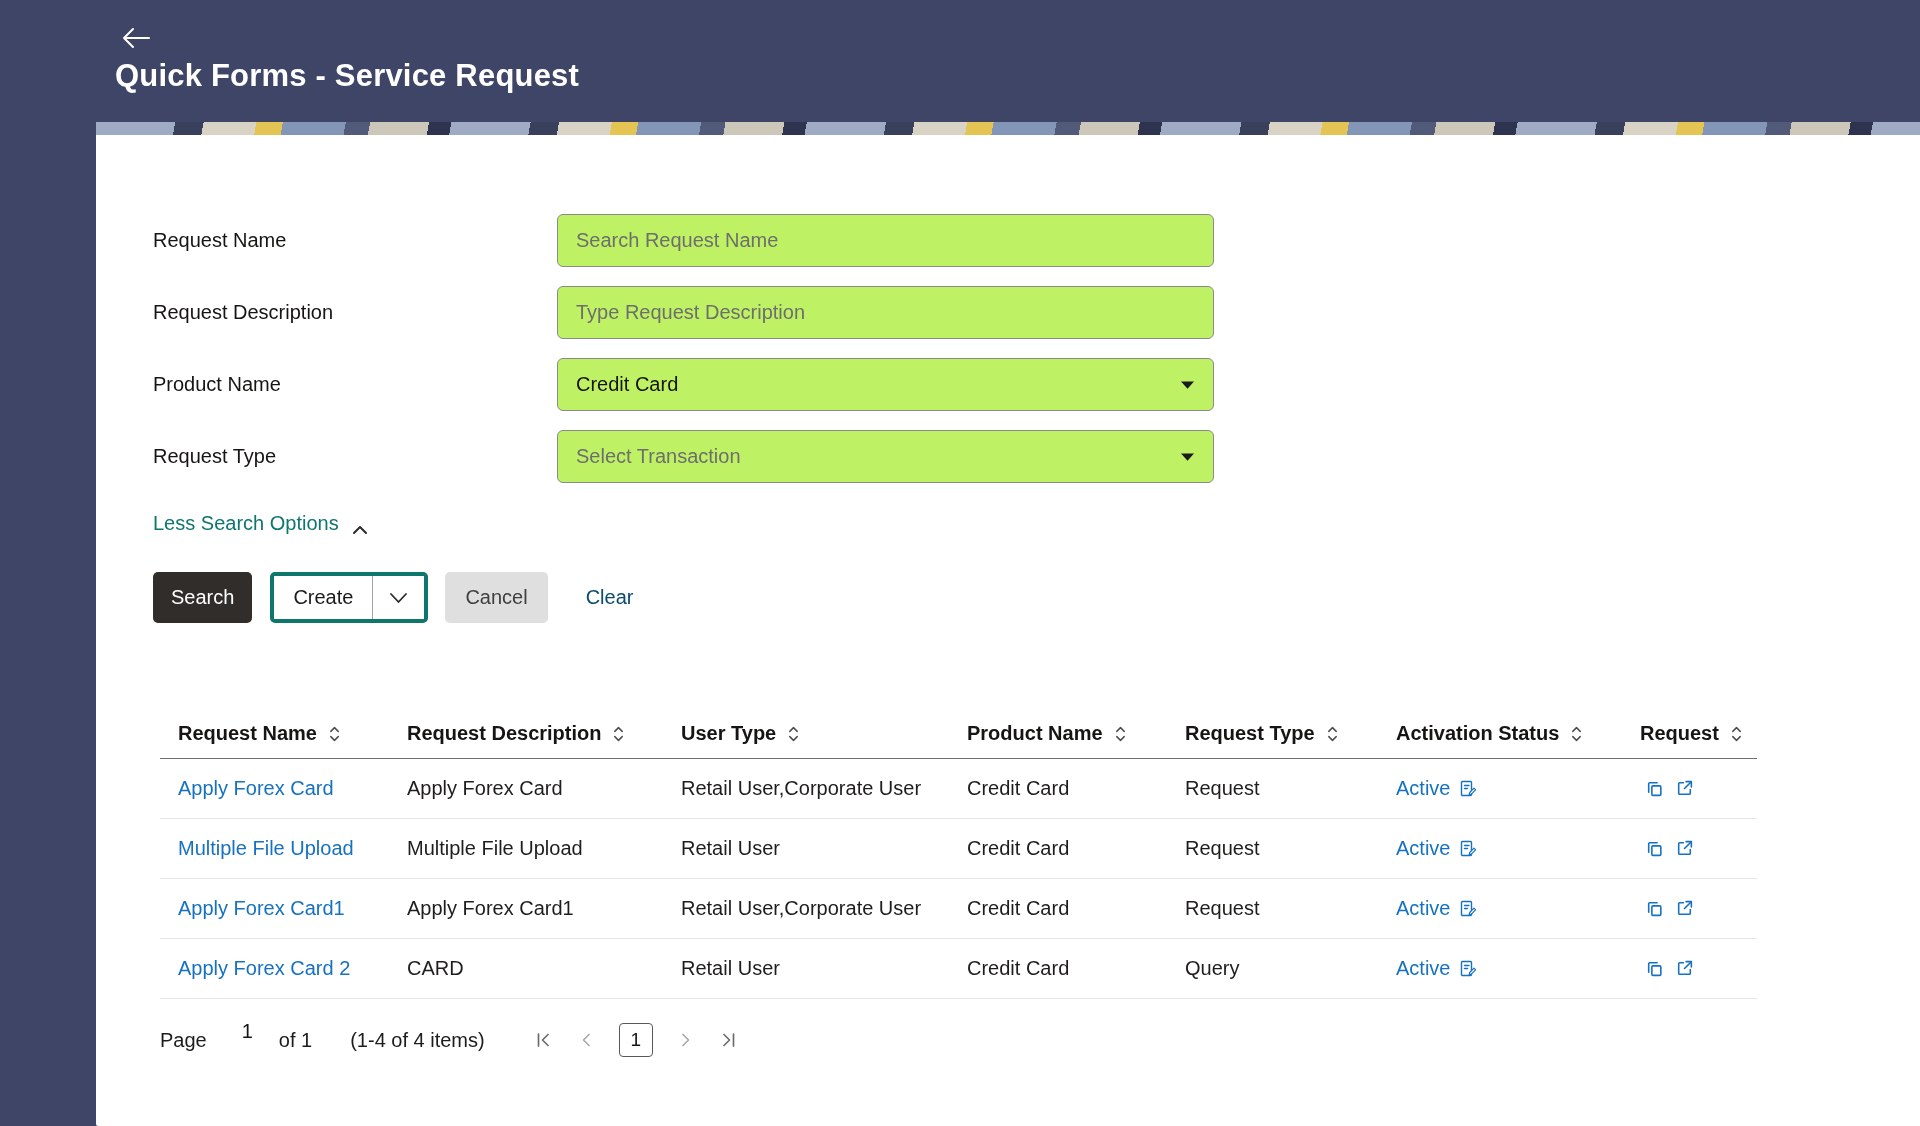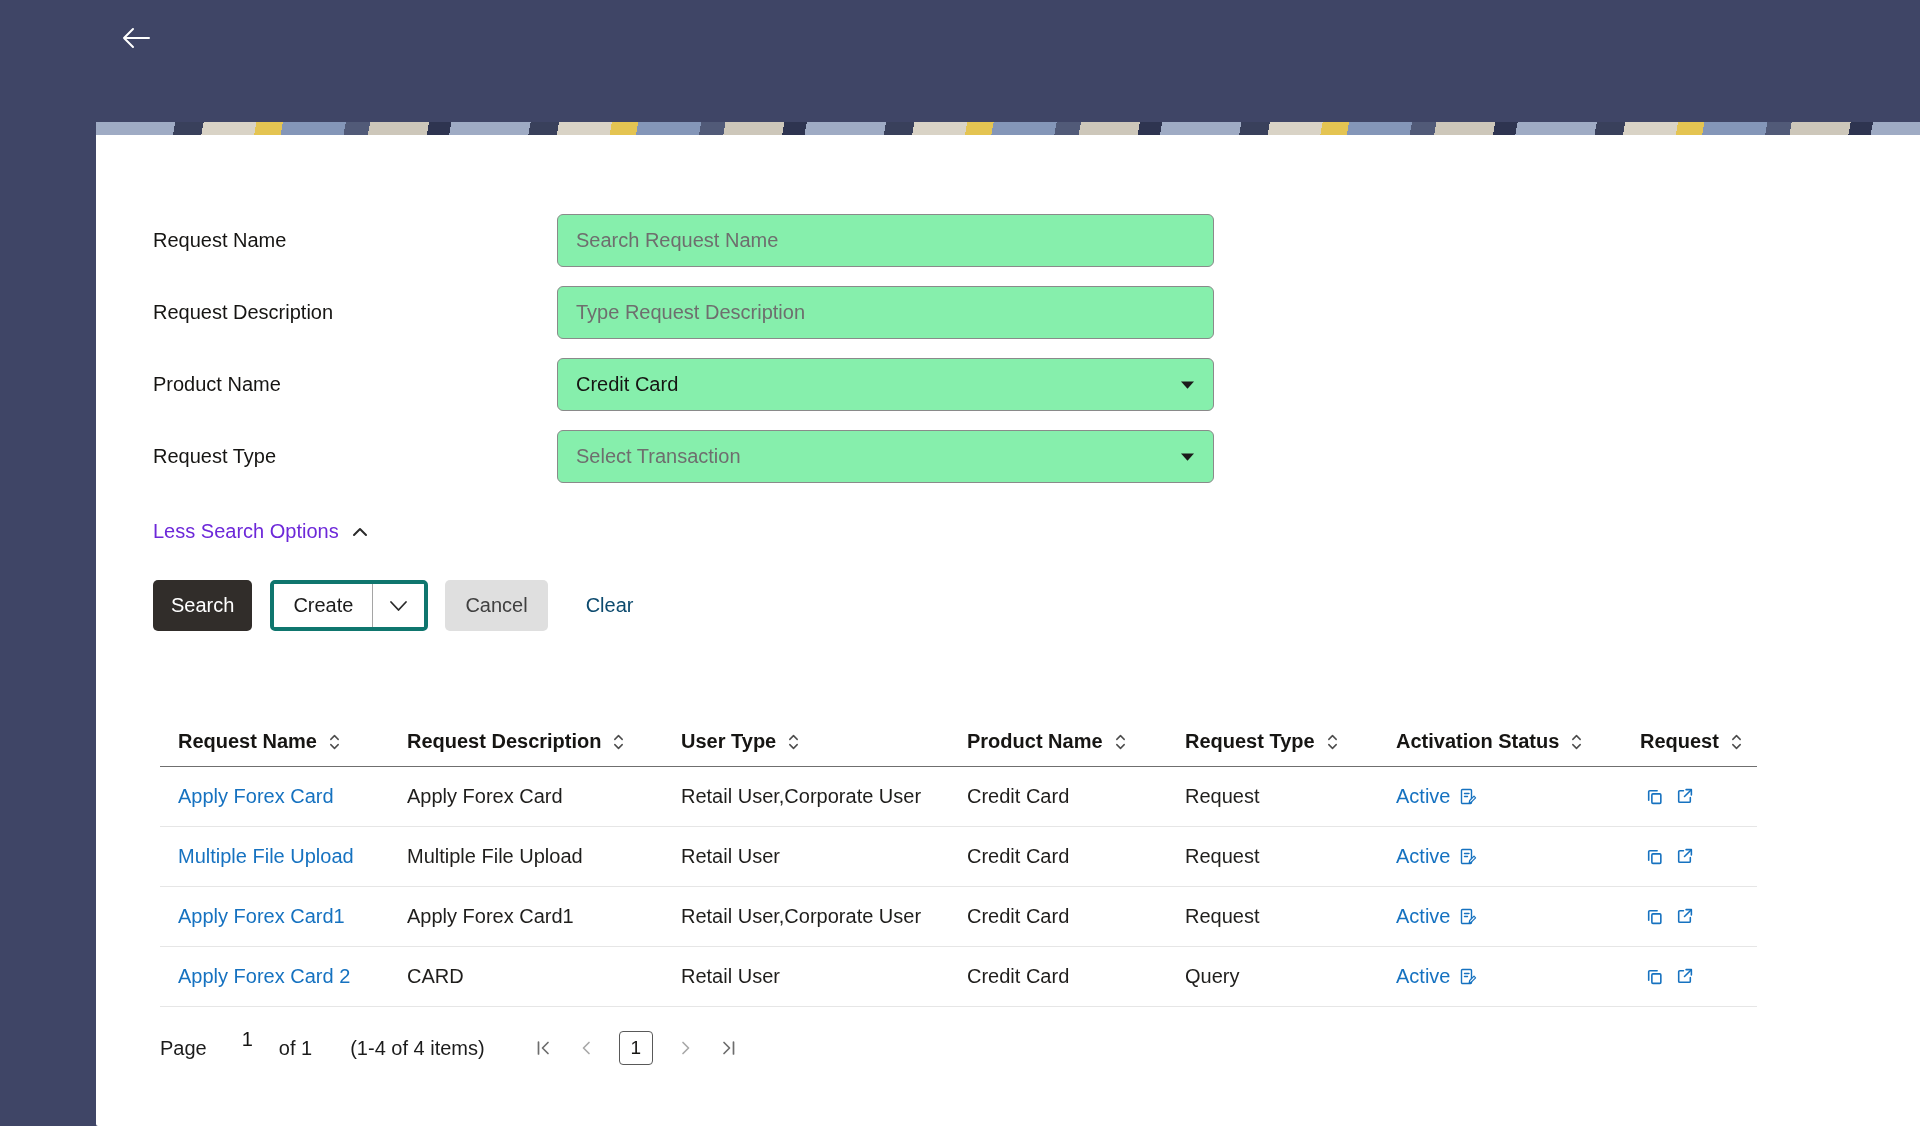--- a/index.html
+++ b/index.html
@@ -21,27 +21,27 @@
         #9fabc4 0 78px, #39405b 78px 106px, #d9d3c6 106px 158px,
         #e4c452 158px 184px, #8496b8 184px 246px, #515a78 246px 270px,
         #cdc7ba 270px 328px, #2e3450 328px 350px);
   }
   .card-body { background:#ffffff; height:991px; border-radius:0 0 2px 2px; overflow:hidden; }
 
   
   .form-area { padding:79px 0 0 57px; }
   .form-row { display:flex; align-items:center; height:53px; margin-bottom:19px; }
   .form-row label { width:404px; font-size:20px; color:#161513; }
-  .text-input, .select { width:657px; height:53px; border:1px solid #8a8a8a; border-radius:6px; background:#86efac; font-size:20px; font-family:inherit; padding:0 18px; color:#161513; }
+  .text-input, .select { width:657px; height:53px; border:1px solid #8a8a8a; border-radius:6px; background:#bef264; font-size:20px; font-family:inherit; padding:0 18px; color:#161513; }
   .text-input::placeholder { color:#6e6e6e; }
   .select { display:flex; align-items:center; justify-content:space-between; cursor:pointer; }
   .select-value { color:#161513; }
   .select-value.is-placeholder { color:#6e6e6e; }
 
-  .less-options { display:inline-flex; align-items:center; gap:13px; margin-top:18px; color:#6d28d9; font-size:20px; text-decoration:none; cursor:pointer; }
+  .less-options { display:inline-flex; align-items:flex-end; gap:13px; margin-top:10px; color:#0f766e; font-size:20px; text-decoration:none; cursor:pointer; }
 
   .btn-row { display:flex; align-items:center; margin-top:37px; }
   .btn { height:51px; font-size:20px; font-family:inherit; border-radius:5px; cursor:pointer; }
   .btn-search { background:#312D2A; color:#ffffff; border:none; padding:8px 18px; }
   .split { display:flex; align-items:stretch; height:51px; margin-left:18px; border:4px solid #0f766e; border-radius:5px; background:#fff; overflow:hidden; }
   .split-main { border:none; background:#fff; font-size:20px; font-family:inherit; padding:0 19px; color:#1c1c1c; cursor:pointer; }
   .split-caret { border:none; border-left:1px solid #a5a5a5; background:#fff; width:52px; display:flex; align-items:center; justify-content:center; cursor:pointer; }
   .btn-cancel { margin-left:17px; background:#dfdfdf; border:none; padding:8px 20px; color:#404040; }
   .btn-clear { margin-left:38px; background:none; border:none; padding:0; color:#0c4a6e; font-size:20px; cursor:pointer; }
 
@@ -70,20 +70,21 @@
 <body>
 
 <div class="page">
 
   <div class="app-header">
     <button class="back-btn">
       <svg width="30" height="22" viewBox="0 0 30 22" fill="none">
         <path d="M28 11H3M12 20l-9-9 9-9" stroke="#ffffff" stroke-width="2" stroke-linecap="round" stroke-linejoin="round"></path>
       </svg>
     </button>
+    <h1 class="page-title">Quick Forms - Service Request</h1>
   </div>
 
   <div class="card">
     <div class="banner-strip"></div>
     <div class="card-body">
 
       <div class="form-area">
 
         <div class="form-row">
           <label>Request Name</label>

